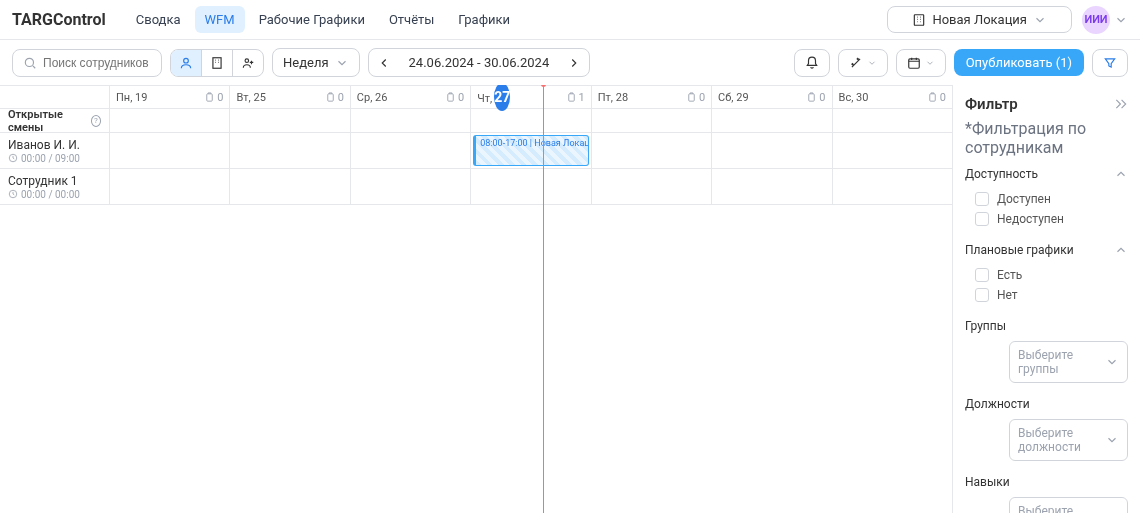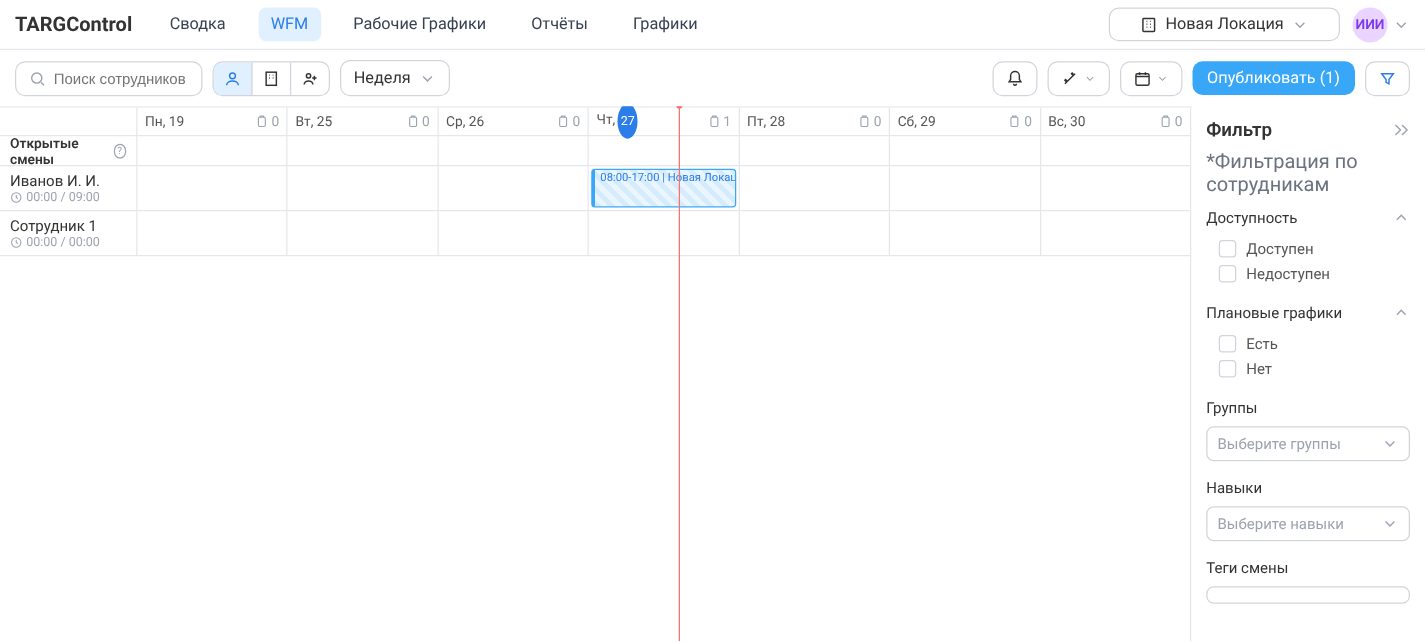--- a/index.html
+++ b/index.html
@@ -1,19 +1,19 @@
 <!DOCTYPE html>
 <html><head>
 <meta charset="utf-8">
 <style>
 * { box-sizing: border-box; margin: 0; padding: 0; }
 body { font-family: -apple-system, BlinkMacSystemFont, "Segoe UI", Roboto, sans-serif; font-size: 13px; color: #333; background: #fff; width: 1140px; height: 514px; overflow: hidden; }
 .topbar { display: flex; align-items: center; height: 40px; border-bottom: 1px solid #e5e7eb; padding: 0 12px; }
 .logo { font-weight: 700; font-size: 16px; margin-right: 20px; }
-.nav { display: flex; gap: 16px; }
+.nav { display: flex; gap: 4px; }
 .nav-item { padding: 6px 10px; border-radius: 6px; color: #374151; cursor: pointer; }
 .nav-item.active { background: #e0f0ff; color: #2b7de9; }
 .spacer { flex: 1; }
 .loc-select { display: flex; align-items: center; gap: 6px; border: 1px solid #d1d5db; border-radius: 8px; padding: 5px 24px; cursor: pointer; margin-right: 10px; }
 .avatar-btn { display: flex; align-items: center; gap: 4px; cursor: pointer; }
 .avatar { width: 28px; height: 28px; border-radius: 50%; background: #e9d5ff; color: #7c3aed; display: flex; align-items: center; justify-content: center; font-size: 11px; font-weight: 600; }
 .toolbar { display: flex; align-items: center; padding: 8px 12px; gap: 8px; }
 .search { display: flex; align-items: center; gap: 6px; border: 1px solid #d1d5db; border-radius: 8px; padding: 6px 10px; width: 150px; }
 .search input { border: none; outline: none; flex: 1; font-size: 12px; width: 100%; }
 .btn-group { display: flex; border: 1px solid #d1d5db; border-radius: 8px; overflow: hidden; }
@@ -26,42 +26,42 @@
 .date-range .range-text { padding: 6px 10px; }
 .icon-btn { border: 1px solid #d1d5db; border-radius: 8px; padding: 6px 10px; cursor: pointer; display: flex; align-items: center; gap: 4px; }
 .icon-btn.active { color: #2b7de9; border-color: #d1d5db; }
 .publish-btn { background: #38a7f8; color: #fff; border-radius: 8px; padding: 6px 12px; cursor: pointer; font-size: 13px; }
 .main { display: flex; height: calc(514px - 40px - 46px); }
 .schedule { flex: 1; overflow: hidden; position: relative; }
 .grid-header { display: flex; height: 24px; border-top: 1px solid #e5e7eb; border-bottom: 1px solid #e5e7eb; }
 .row-label-col { width: 110px; border-right: 1px solid #e5e7eb; flex-shrink: 0; }
 .day-col { flex: 1; border-right: 1px solid #e5e7eb; display: flex; align-items: center; justify-content: space-between; padding: 0 6px; font-size: 11px; color: #555; position: relative; }
 .day-col:last-child { border-right: none; }
-.day-badge { background: #2b7de9; color: #fff; border-radius: 50%; width: 16px; height: 28px; display: inline-flex; align-items: center; justify-content: center; font-size: 10px; margin-left: 2px; }
+.day-badge { background: #2b7de9; color: #fff; border-radius: 50%; width: 16px; height: 28px; display: inline-flex; align-items: center; justify-content: center; font-size: 14px; margin-left: 2px; font-weight: bold; }
 .day-right { display: flex; align-items: center; gap: 2px; color: #9ca3af; }
 .row { display: flex; border-bottom: 1px solid #e5e7eb; height: 36px; }
 .row-label { width: 110px; border-right: 1px solid #e5e7eb; padding: 4px 8px; flex-shrink: 0; font-size: 11px; display: flex; flex-direction: column; justify-content: center; gap: 1px; }
 .row-label .name { color: #333; font-size: 12px; }
 .row-label .time { color: #9ca3af; font-size: 10px; display: flex; align-items: center; gap: 3px; }
 .help-circle { width: 12px; height: 12px; border: 1px solid #9ca3af; border-radius: 50%; display: inline-flex; align-items: center; justify-content: center; font-size: 8px; color: #9ca3af; }
 .cells { flex: 1; display: flex; }
 .cell { flex: 1; border-right: 1px solid #e5e7eb; position: relative; }
 .cell:last-child { border-right: none; }
 .shift { position: absolute; top: 2px; bottom: 2px; left: 2px; right: 2px; border: 1px solid #38a7f8; border-left: 3px solid #38a7f8; border-radius: 3px; background: repeating-linear-gradient(45deg, #d4ecfd, #d4ecfd 4px, #eaf5fe 4px, #eaf5fe 8px); padding: 2px 4px; font-size: 9px; color: #2b7de9; overflow: hidden; white-space: nowrap; }
 .now-line { position: absolute; top: 0; bottom: 0; width: 1px; background: #f87171; left: calc(110px + (100% - 110px) / 7 * 3.6); pointer-events: none; }
 .now-dot { position: absolute; top: -3px; left: -2px; width: 5px; height: 5px; background: #f87171; border-radius: 50%; }
 .filter-panel { width: 188px; border-left: 1px solid #e5e7eb; padding: 10px 12px; overflow-y: auto; font-size: 12px; }
 .filter-header { display: flex; justify-content: space-between; align-items: center; margin-bottom: 6px; }
 .filter-title { font-size: 15px; font-weight: 600; }
 .filter-note { font-size: 16px; color: #6b7280; margin-bottom: 10px; }
 .section { margin-bottom: 14px; }
 .section-header { display: flex; justify-content: space-between; align-items: center; margin-bottom: 8px; cursor: pointer; font-size: 12px; color: #333; }
 .check-item { display: flex; align-items: center; gap: 8px; padding: 3px 0 3px 10px; font-size: 12px; color: #555; }
 .checkbox { width: 14px; height: 14px; border: 1px solid #d1d5db; border-radius: 3px; cursor: pointer; }
-.select-box { border: 1px solid #d1d5db; border-radius: 6px; padding: 6px 8px; display: flex; justify-content: space-between; align-items: center; color: #9ca3af; font-size: 12px; cursor: pointer; }
+.select-box { border: 1px solid #d1d5db; border-radius: 6px; padding: 6px 8px; display: flex; justify-content: space-between; align-items: center; color: #9ca3af; font-size: 12px; cursor: pointer; margin-left: 44px; }
 svg { width: 14px; height: 14px; flex-shrink: 0; }
 .chevron { color: #9ca3af; }
 </style>
 </head>
 <body>
 
 <div class="topbar">
   <div class="logo">TARGControl</div>
   <div class="nav">
     <div class="nav-item">Сводка</div>
@@ -116,20 +116,33 @@
           <path d="M4 20c0-3 3-5 6-5s6 2 6 5M18 8v6M15 11h6"></path>
         </svg>
       </div>
   </div>
   <div class="dropdown">
     <span>Неделя</span>
     <svg class="chevron" viewBox="0 0 24 24" fill="none" stroke="currentColor" stroke-width="2">
         <path d="M6 9l6 6 6-6"></path>
       </svg>
   </div>
+  <div class="date-range">
+    <div class="nav-btn">
+        <svg viewBox="0 0 24 24" fill="none" stroke="currentColor" stroke-width="2">
+          <path d="M15 18l-6-6 6-6"></path>
+        </svg>
+      </div>
+    <div class="range-text">24.06.2024 - 30.06.2024</div>
+    <div class="nav-btn">
+        <svg viewBox="0 0 24 24" fill="none" stroke="currentColor" stroke-width="2">
+          <path d="M9 6l6 6-6 6"></path>
+        </svg>
+      </div>
+  </div>
   <div class="spacer"></div>
   <div class="icon-btn">
       <svg viewBox="0 0 24 24" fill="none" stroke="currentColor" stroke-width="2">
         <path d="M6 8a6 6 0 0112 0v5l2 3H4l2-3V8zM10 19a2 2 0 004 0"></path>
       </svg>
     </div>
   <div class="icon-btn">
       <svg viewBox="0 0 24 24" fill="none" stroke="currentColor" stroke-width="2">
         <path d="M5 19L19 5M14 5l1-1 1 1-1 1zM5 14l1-1 1 1-1 1z"></path>
       </svg>
@@ -346,20 +359,31 @@
         </div>
       <div class="select-box">
           <span>Выберите группы</span>
           <svg class="chevron" viewBox="0 0 24 24" fill="none" stroke="currentColor" stroke-width="2">
             <path d="M6 9l6 6 6-6"></path>
           </svg>
         </div>
     </div>
     <div class="section">
       <div class="section-header">
+          <span>Должности</span>
+        </div>
+      <div class="select-box">
+          <span>Выберите должности</span>
+          <svg class="chevron" viewBox="0 0 24 24" fill="none" stroke="currentColor" stroke-width="2">
+            <path d="M6 9l6 6 6-6"></path>
+          </svg>
+        </div>
+    </div>
+    <div class="section">
+      <div class="section-header">
           <span>Навыки</span>
         </div>
       <div class="select-box">
           <span>Выберите навыки</span>
           <svg class="chevron" viewBox="0 0 24 24" fill="none" stroke="currentColor" stroke-width="2">
             <path d="M6 9l6 6 6-6"></path>
           </svg>
         </div>
     </div>
     <div class="section">

